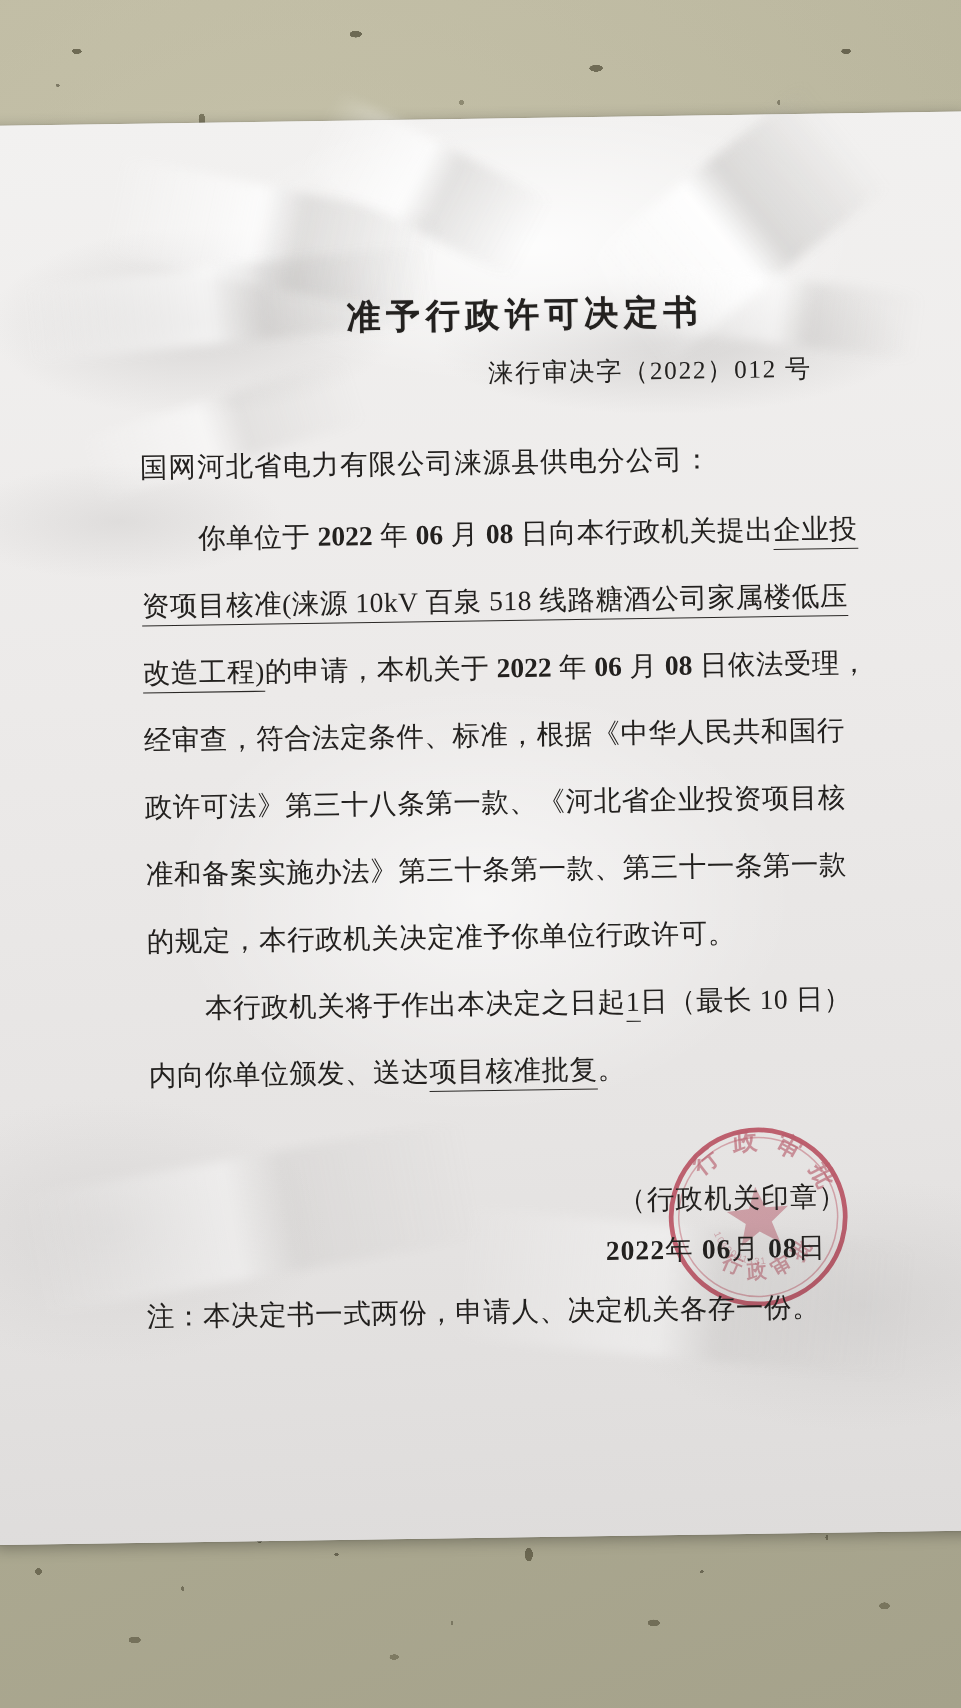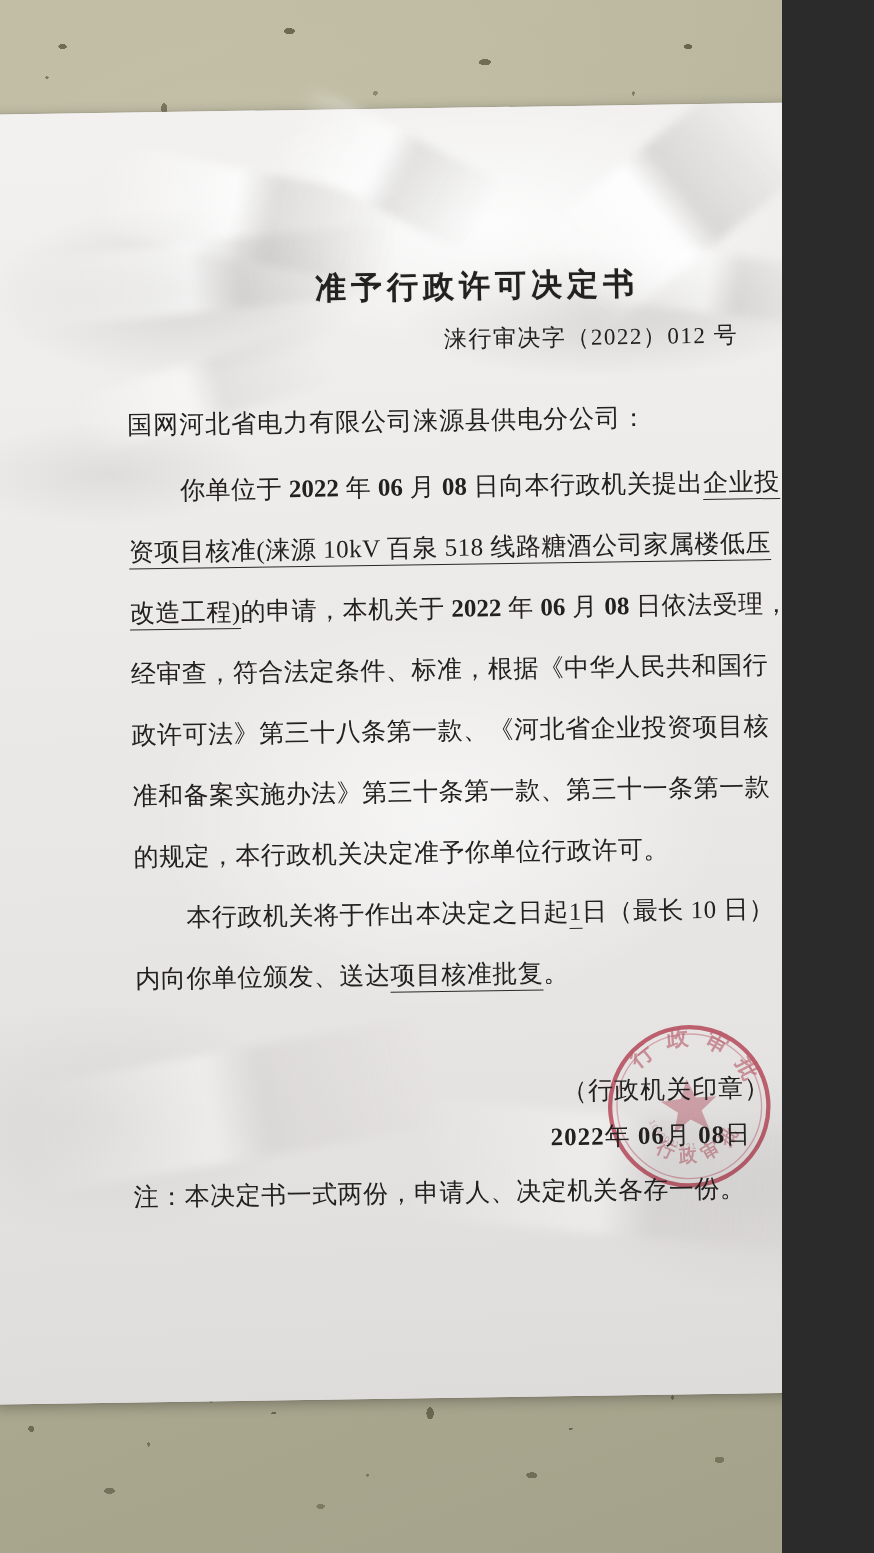--- a/index.html
+++ b/index.html
@@ -3,21 +3,21 @@
 <meta charset="utf-8">
 <style>
   html, body {
     margin: 0;
     padding: 0;
     background: #2b2b2b;
   }
 
   #stage {
     position: relative;
-    width: 782px;
+    width: 874px;
     height: 1553px;
     overflow: hidden;
     font-family: "Liberation Serif", "DejaVu Serif", serif;
   }
 
   
   .countertop {
     position: absolute;
     inset: 0;
     background-color: #b4b19a;

